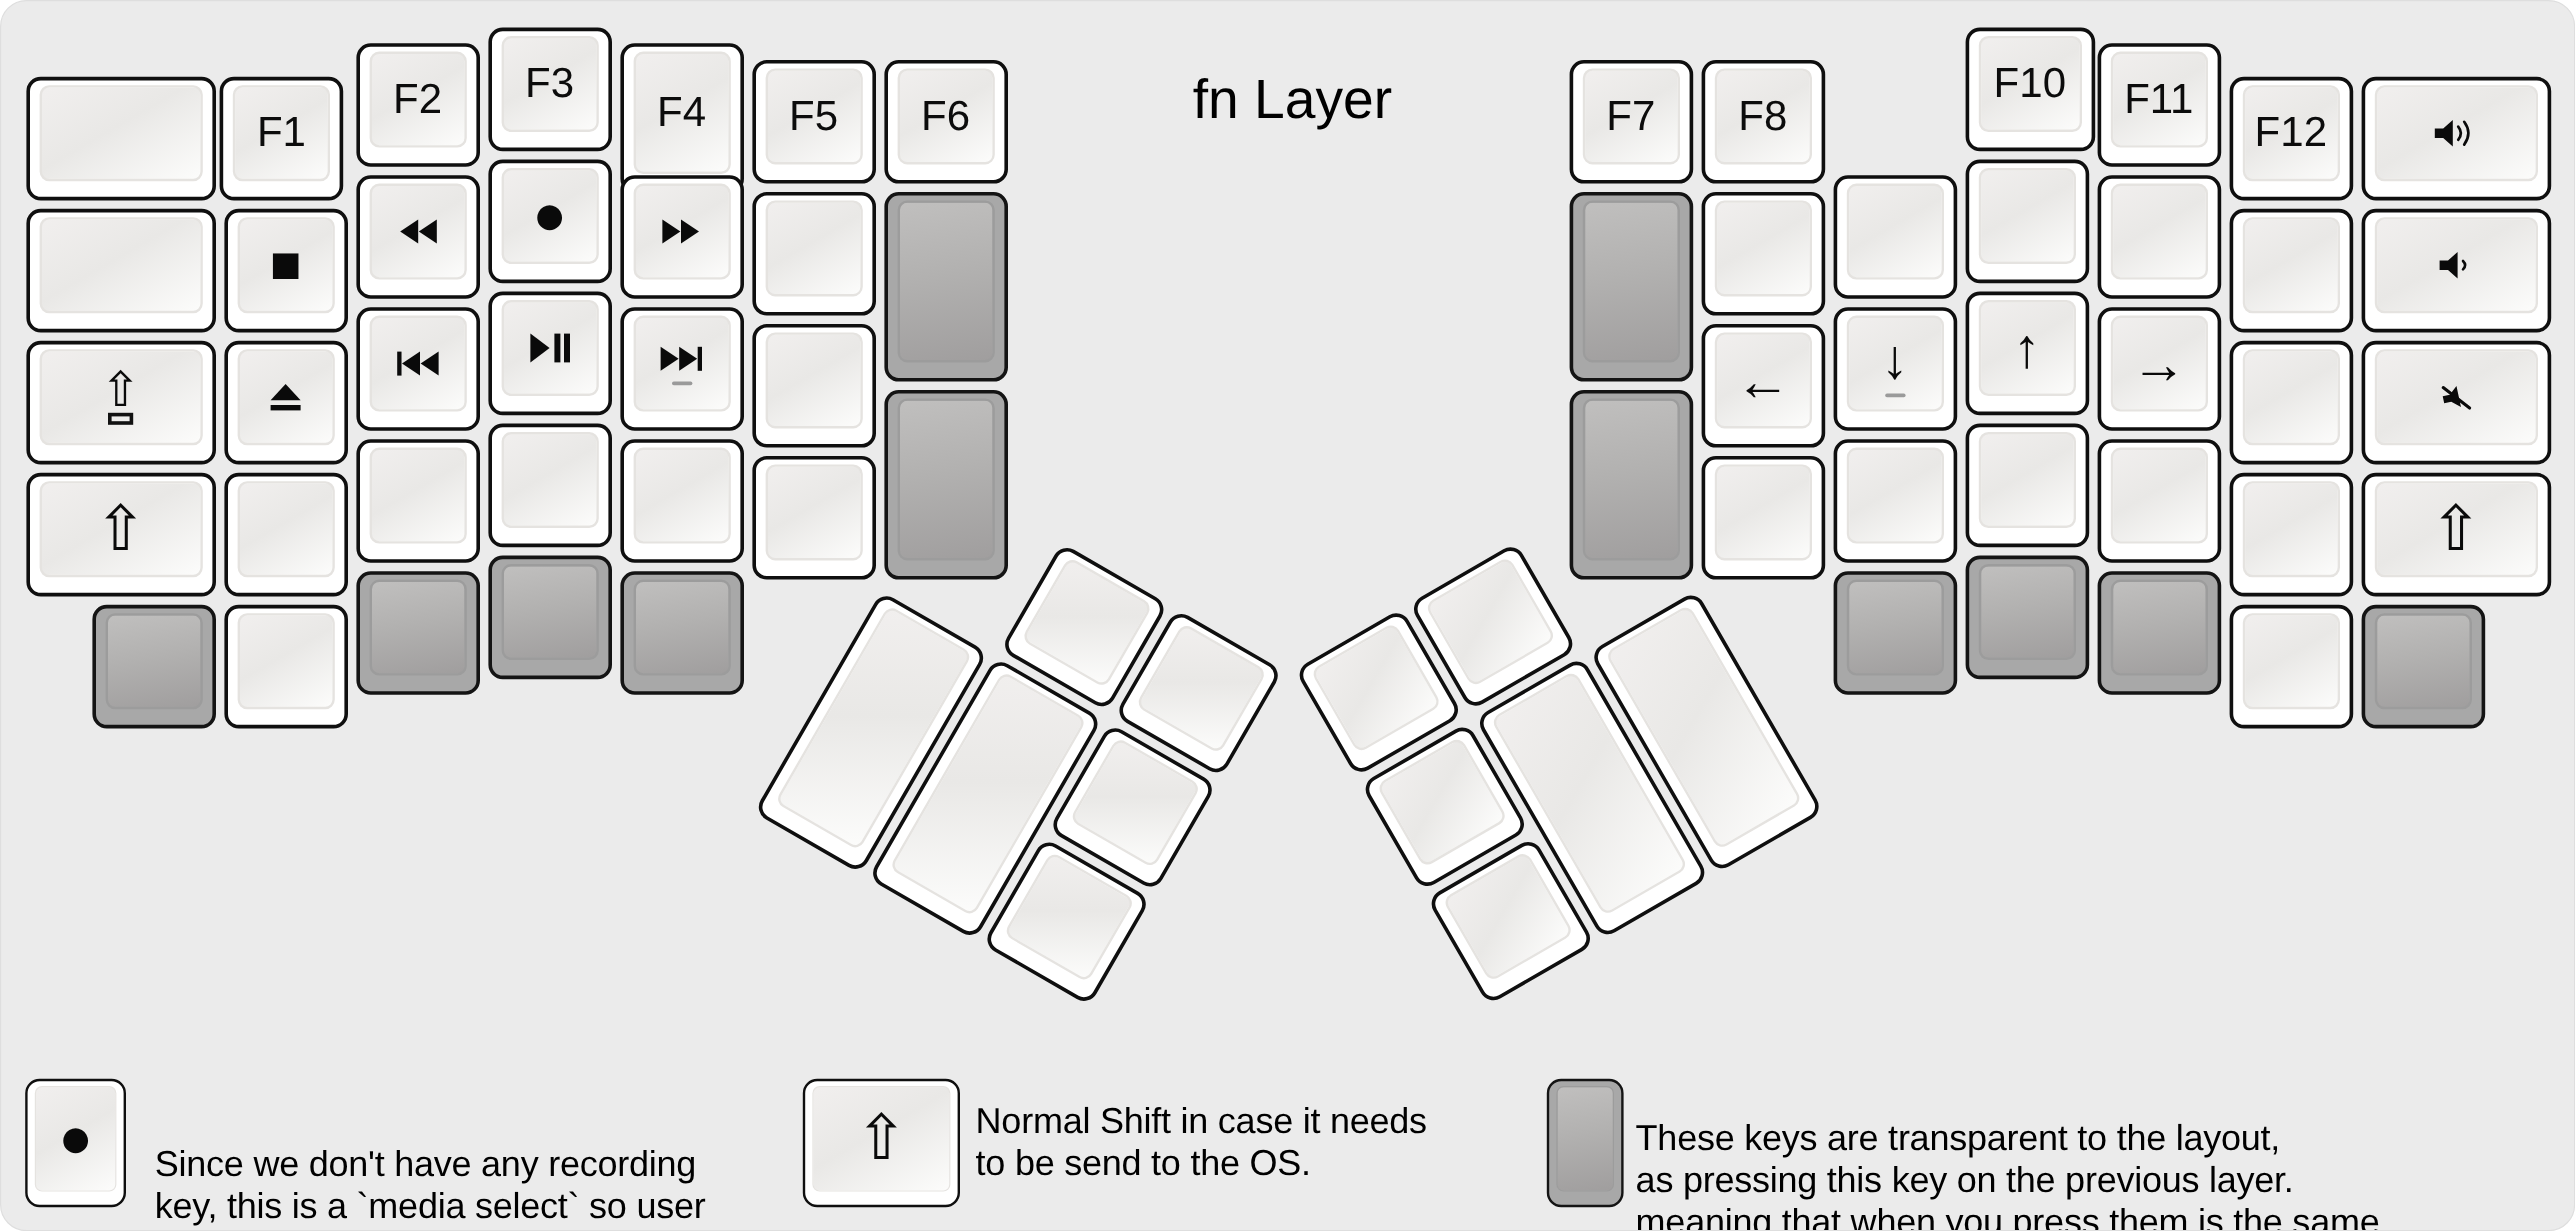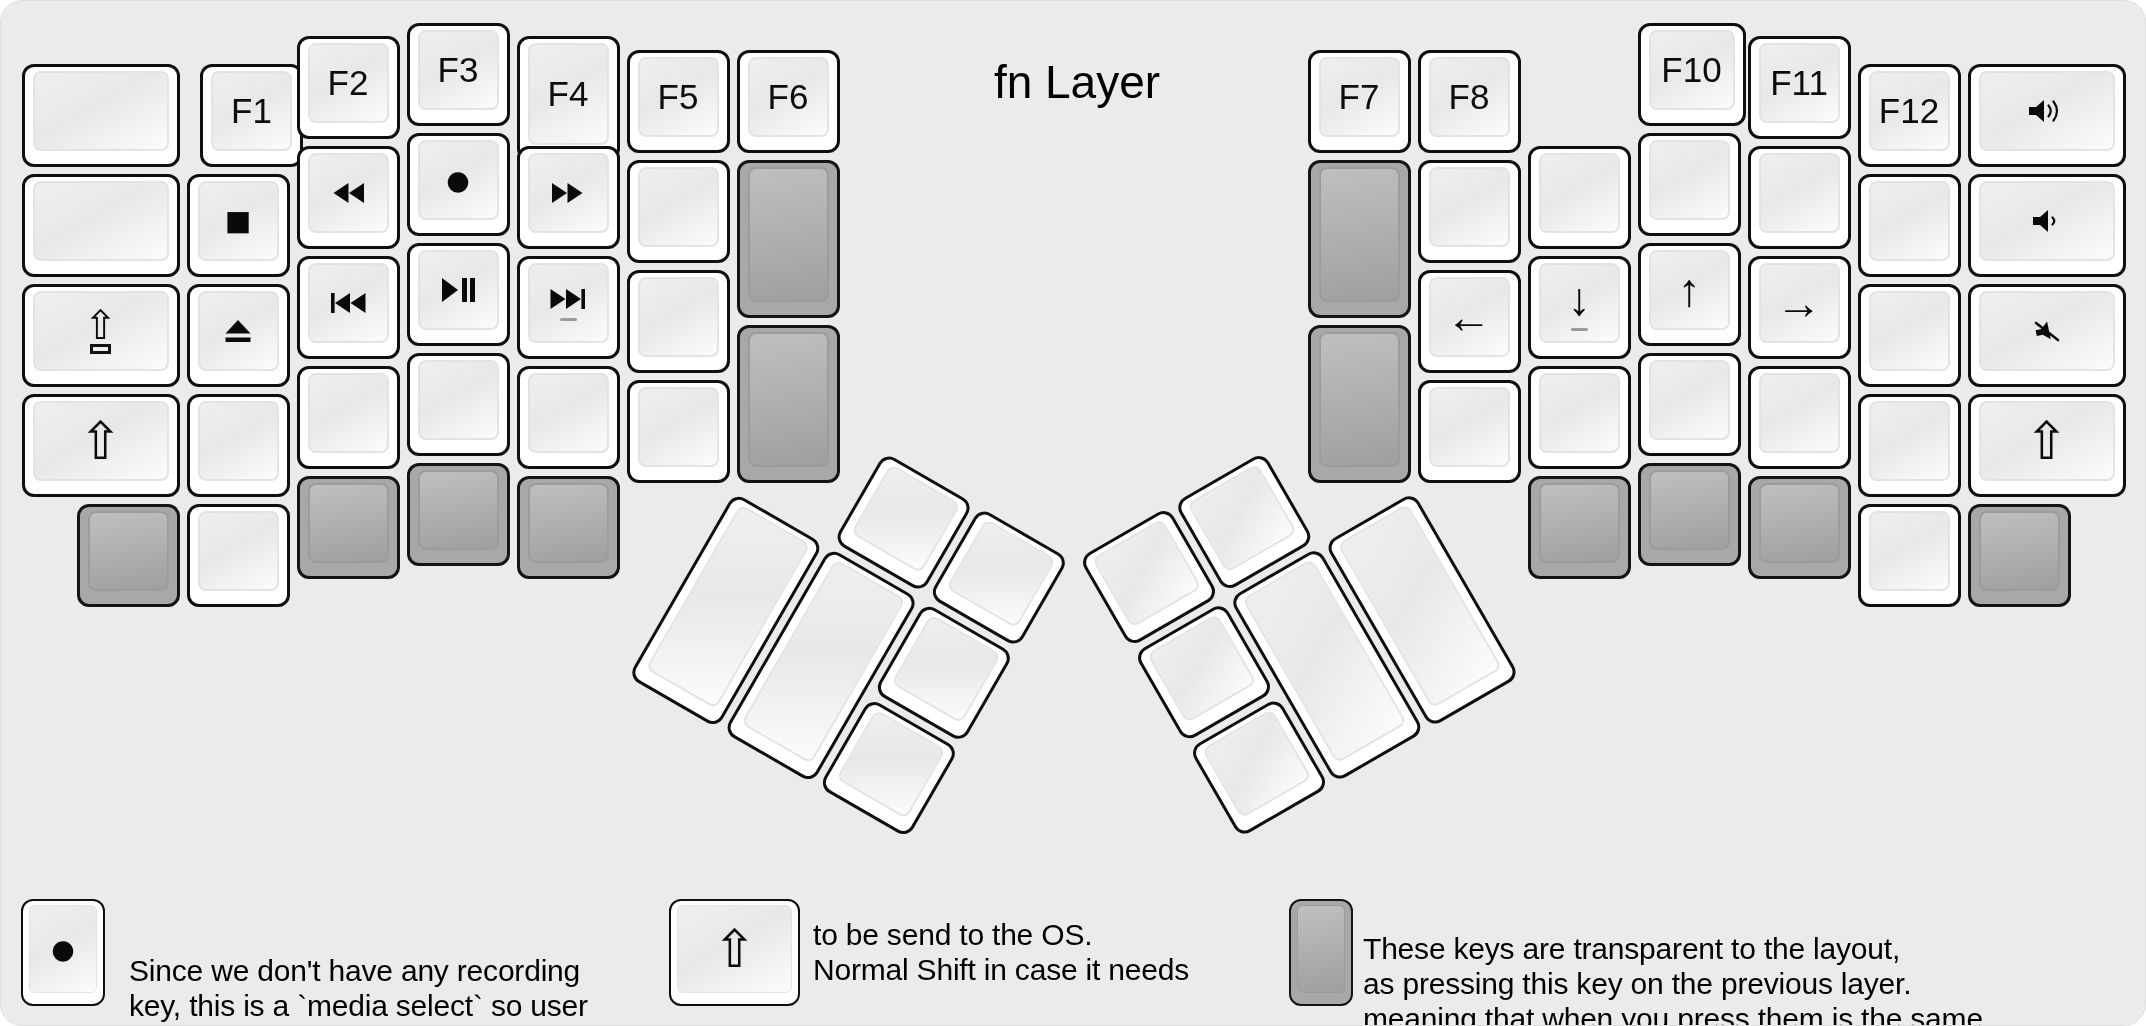--- a/index.html
+++ b/index.html
@@ -57,22 +57,22 @@
       <span>Since we don't have any recording</span>
       <span>key, this is a `media select` so user</span>
     </div>
 
     <div class="key legend-key white" id="lk2">
       <span class="keytop">
           <span class="glyph" style="font-size:52px">⇧</span>
         </span>
     </div>
     <div class="legend-text" id="lt2">
+      <span>Normal Shift in case it needs</span>
       <span>to be send to the OS.</span>
-      <span>Normal Shift in case it needs</span>
     </div>
 
     <div class="key legend-key gray" id="lk3">
       <span class="keytop"></span>
     </div>
     <div class="legend-text" id="lt3">
       <span>These keys are transparent to the layout,</span>
       <span>as pressing this key on the previous layer.</span>
       <span>meaning that when you press them is the same</span>
     </div>
@@ -88,21 +88,21 @@
             <span class="caps-arrow">⇧</span>
             <span class="caps-bar"></span>
           </span>
         </span>
       </div>
       <div class="key white" style="left: 20.5px; top: 392.75px; width: 158px; height: 103px;">
         <span class="keytop">
           <span class="glyph" style="font-size:52px">⇧</span>
         </span>
       </div>
-      <div class="key white" style="left: 199px; top: 62.75px; width: 103px; height: 103px;">
+      <div class="key white" style="left: 182px; top: 62.75px; width: 103px; height: 103px;">
         <span class="keytop">
           <span class="klabel">F1</span>
         </span>
       </div>
       <div class="key white" style="left: 185.5px; top: 172.75px; width: 103px; height: 103px;">
         <span class="keytop">
           <span class="glyph" style="font-size:44px">■</span>
         </span>
       </div>
       <div class="key white" style="left: 185.5px; top: 282.75px; width: 103px; height: 103px;">

